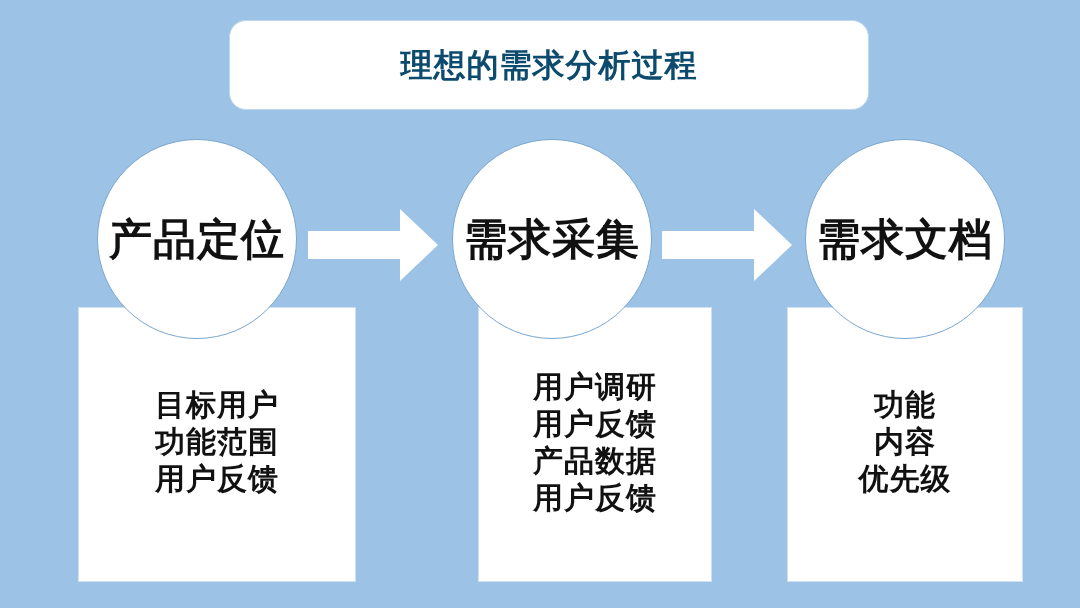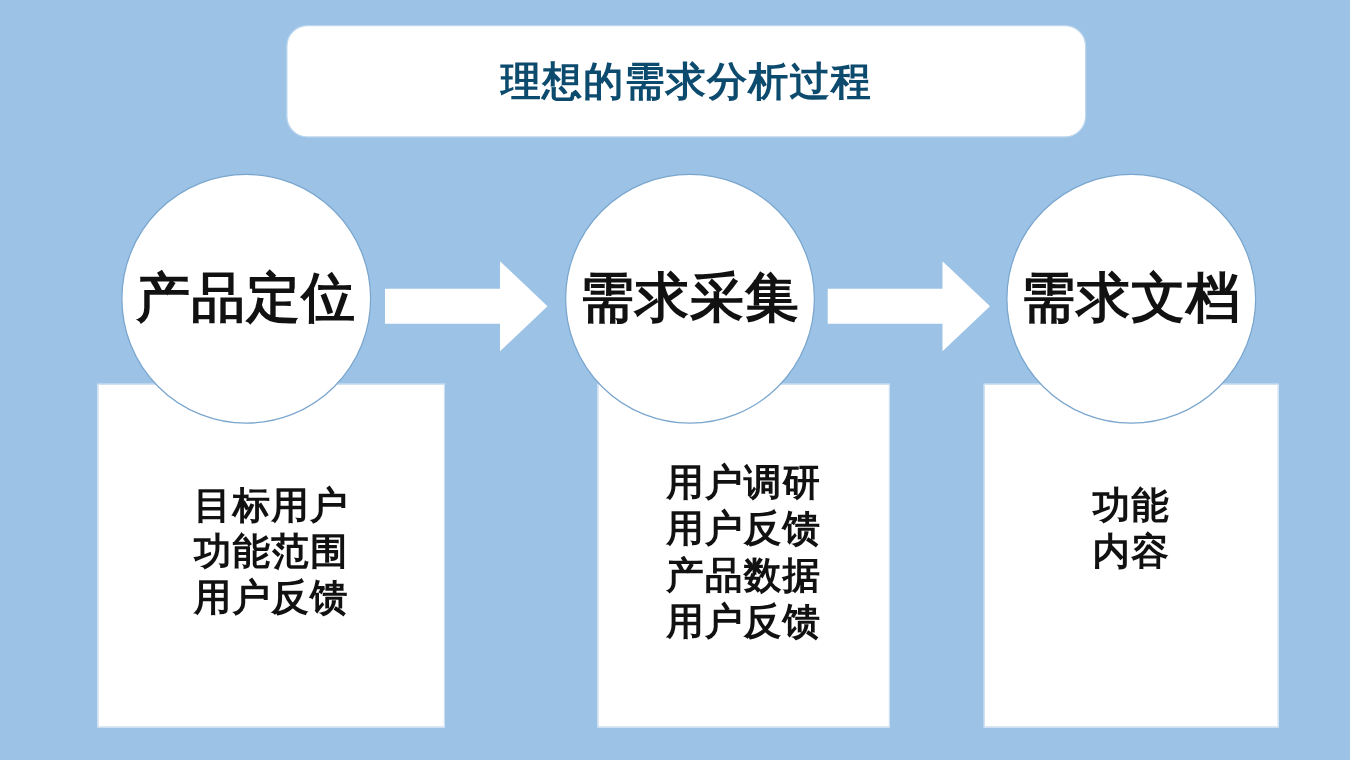--- a/index.html
+++ b/index.html
@@ -133,20 +133,21 @@
       <div>用户反馈</div>
       <div>产品数据</div>
       <div>用户反馈</div>
     </div>
   </div>
 
   <div class="detail-box" id="box-3">
     <div class="detail-lines">
       <div>功能</div>
       <div>内容</div>
+      <div>优先级</div>
     </div>
   </div>
 
   <div class="block-arrow" id="arrow-1">
     <svg viewBox="0 0 130 72" xmlns="http://www.w3.org/2000/svg">
       <polygon points="0,22 92,22 92,0 130,36 92,72 92,50 0,50" fill="#ffffff"></polygon>
     </svg>
   </div>
 
   <div class="block-arrow" id="arrow-2">

